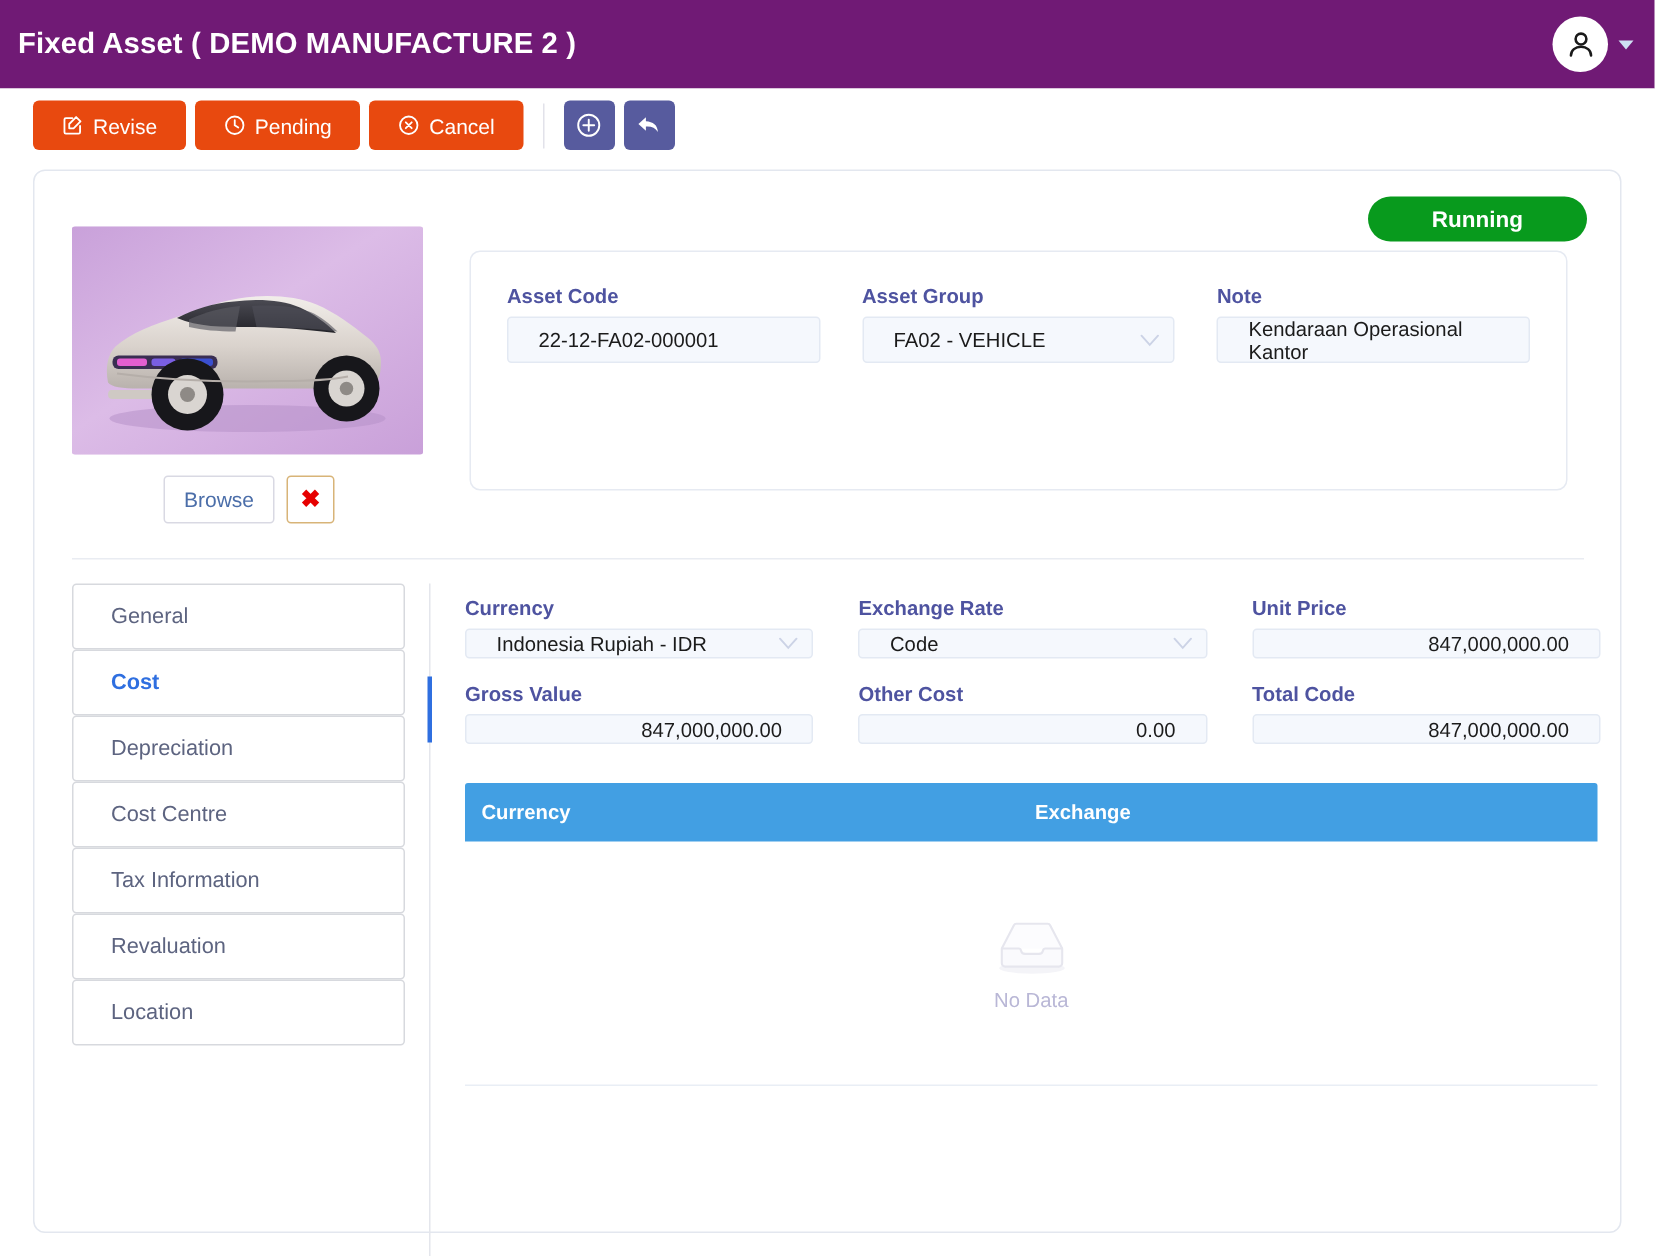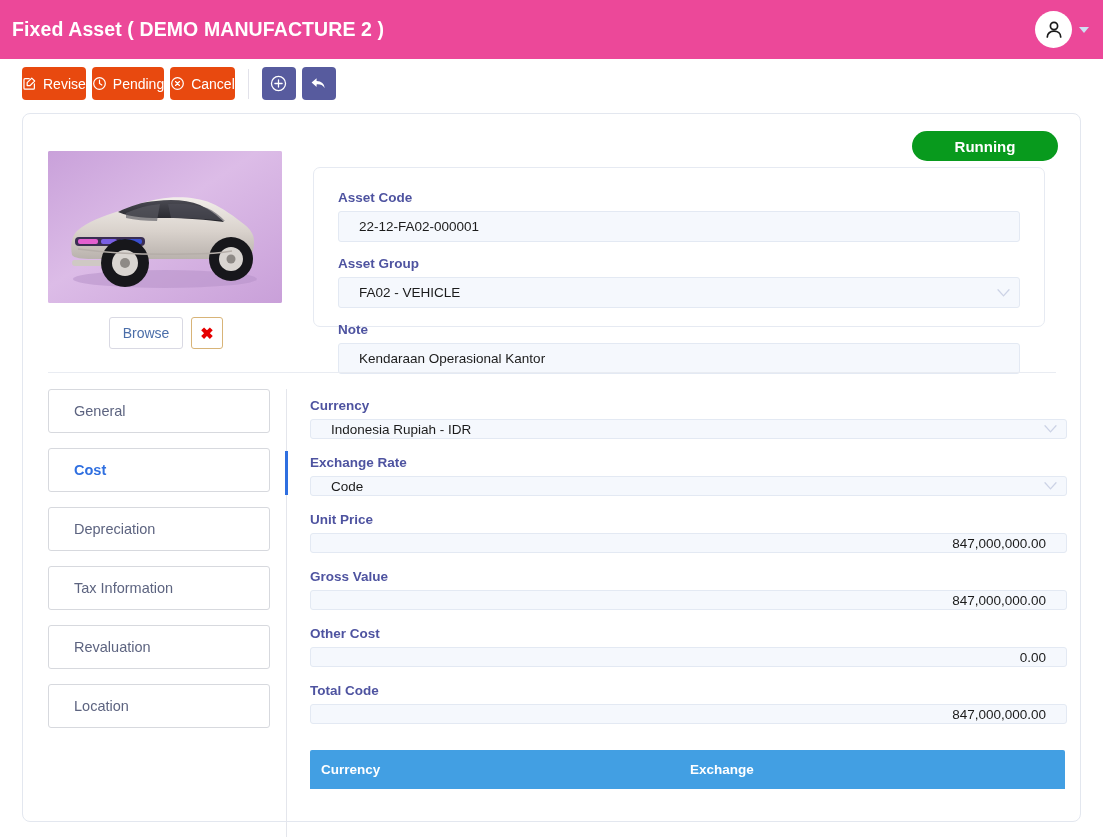--- a/index.html
+++ b/index.html
@@ -7,21 +7,21 @@
     width: 1103px; height: 837px;
     background: #ffffff;
     font-family: "Liberation Sans", sans-serif;
     overflow: hidden;
   }
 
   
   .app-header {
     position: absolute; left: 0; top: 0;
     width: 1103px; height: 59px;
-    background: #ec4899;
+    background: #701a75;
     display: flex; align-items: center;
   }
   .app-title {
     margin-left: 12px;
     color: #ffffff;
     font-size: 19.5px;
     font-weight: bold;
     letter-spacing: .1px;
   }
   .header-right {
@@ -52,21 +52,21 @@
   }
   .btn {
     height: 33px;
     border: none; border-radius: 4px;
     display: inline-flex; align-items: center; justify-content: center;
     gap: 6px;
     font-family: "Liberation Sans", sans-serif;
     font-size: 14px;
     color: #ffffff;
     cursor: pointer;
-    padding: 0 0;
+    padding: 0 19px;
     white-space: nowrap;
   }
   .btn-orange { background: #e8490f; }
   .btn-slate {
     background: #575b9e;
     width: 34px; padding: 0;
   }
   .btn svg { display: block; }
   .tb-sep {
     width: 1px; height: 30px; background: #e2e2ea; margin: 0 7px;
@@ -126,21 +126,21 @@
   
   .asset-panel {
     position: absolute; left: 290px; top: 53px;
     width: 732px; height: 160px;
     border: 1px solid #e6eaf2;
     border-radius: 7px;
     padding: 22px 24px 0 24px;
   }
   .grid2 {
     display: grid;
-    grid-template-columns: 1fr;
+    grid-template-columns: 1fr 1fr 1fr;
     column-gap: 28px;
     row-gap: 0;
   }
   .field { margin-bottom: 14px; }
   .f-label {
     color: #4e53a0;
     font-size: 13.5px;
     font-weight: bold;
     display: block;
     margin-bottom: 6px;
@@ -176,21 +176,20 @@
   .tabs {
     position: absolute; left: 25px; top: 275px;
     width: 222px;
   }
   .tab {
     height: 44px;
     border: 1px solid #d7d9de;
     border-radius: 3px;
     display: flex; align-items: center;
     padding-left: 25px;
-    margin-bottom: 15px;
     font-size: 14.5px;
     color: #5d6480;
     background: #ffffff;
     cursor: pointer;
   }
   .tab.active { color: #2f6fe0; font-weight: bold; }
   .tabs-rule {
     position: absolute; left: 263px; top: 275px;
     width: 1px; height: 518px;
     background: #e4e6ec;
@@ -386,20 +385,21 @@
       </div>
     </div>
   </div>
 
   <div class="hr-main"></div>
 
   <div class="tabs">
     <div class="tab">General</div>
     <div class="tab active">Cost</div>
     <div class="tab">Depreciation</div>
+    <div class="tab">Cost Centre</div>
     <div class="tab">Tax Information</div>
     <div class="tab">Revaluation</div>
     <div class="tab">Location</div>
   </div>
   <div class="tabs-rule"></div>
   <div class="tab-indicator"></div>
 
   <div class="pane">
     <div class="grid2">
       <div class="field">

